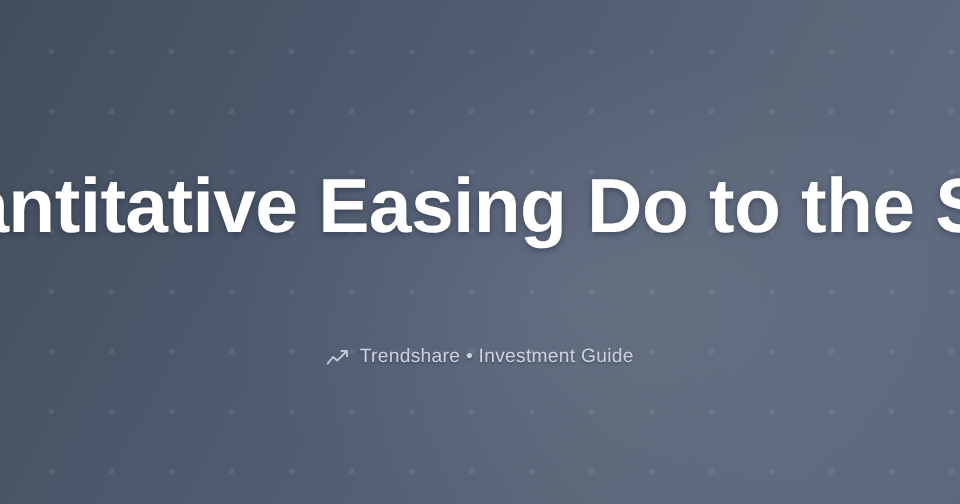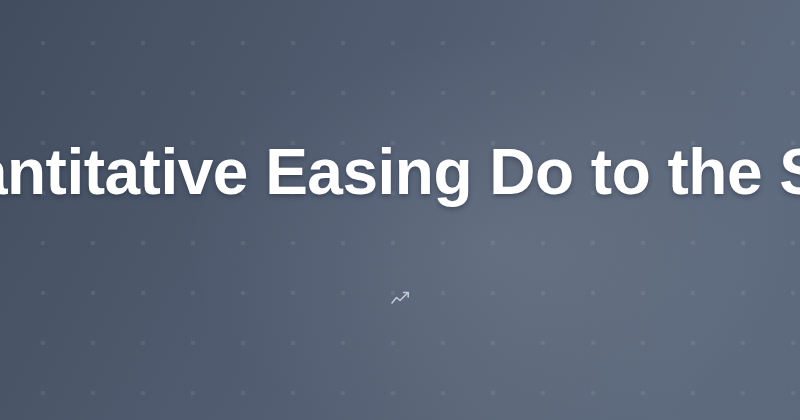--- a/index.html
+++ b/index.html
@@ -129,16 +129,17 @@
 
     <div id="title-row">
       <h1 id="hero-title">Quantitative Easing Do to the Stoc</h1>
     </div>
 
     <div id="subtitle-row">
       <svg id="trend-icon" viewBox="0 0 19 15" xmlns="http://www.w3.org/2000/svg">
         <polyline points="1,12 5.5,6.5 9,9.5 17,1.5" fill="none" stroke="#ccd2dd" stroke-width="1.6" stroke-linecap="round" stroke-linejoin="round"></polyline>
         <polyline points="12.6,1.5 17.2,1.5 17.2,5.9" fill="none" stroke="#ccd2dd" stroke-width="1.6" stroke-linecap="round" stroke-linejoin="round"></polyline>
       </svg>
+      <span id="subtitle-text">Trendshare • Investment Guide</span>
     </div>
 
   </div>
 </div>
 
 </body></html>

